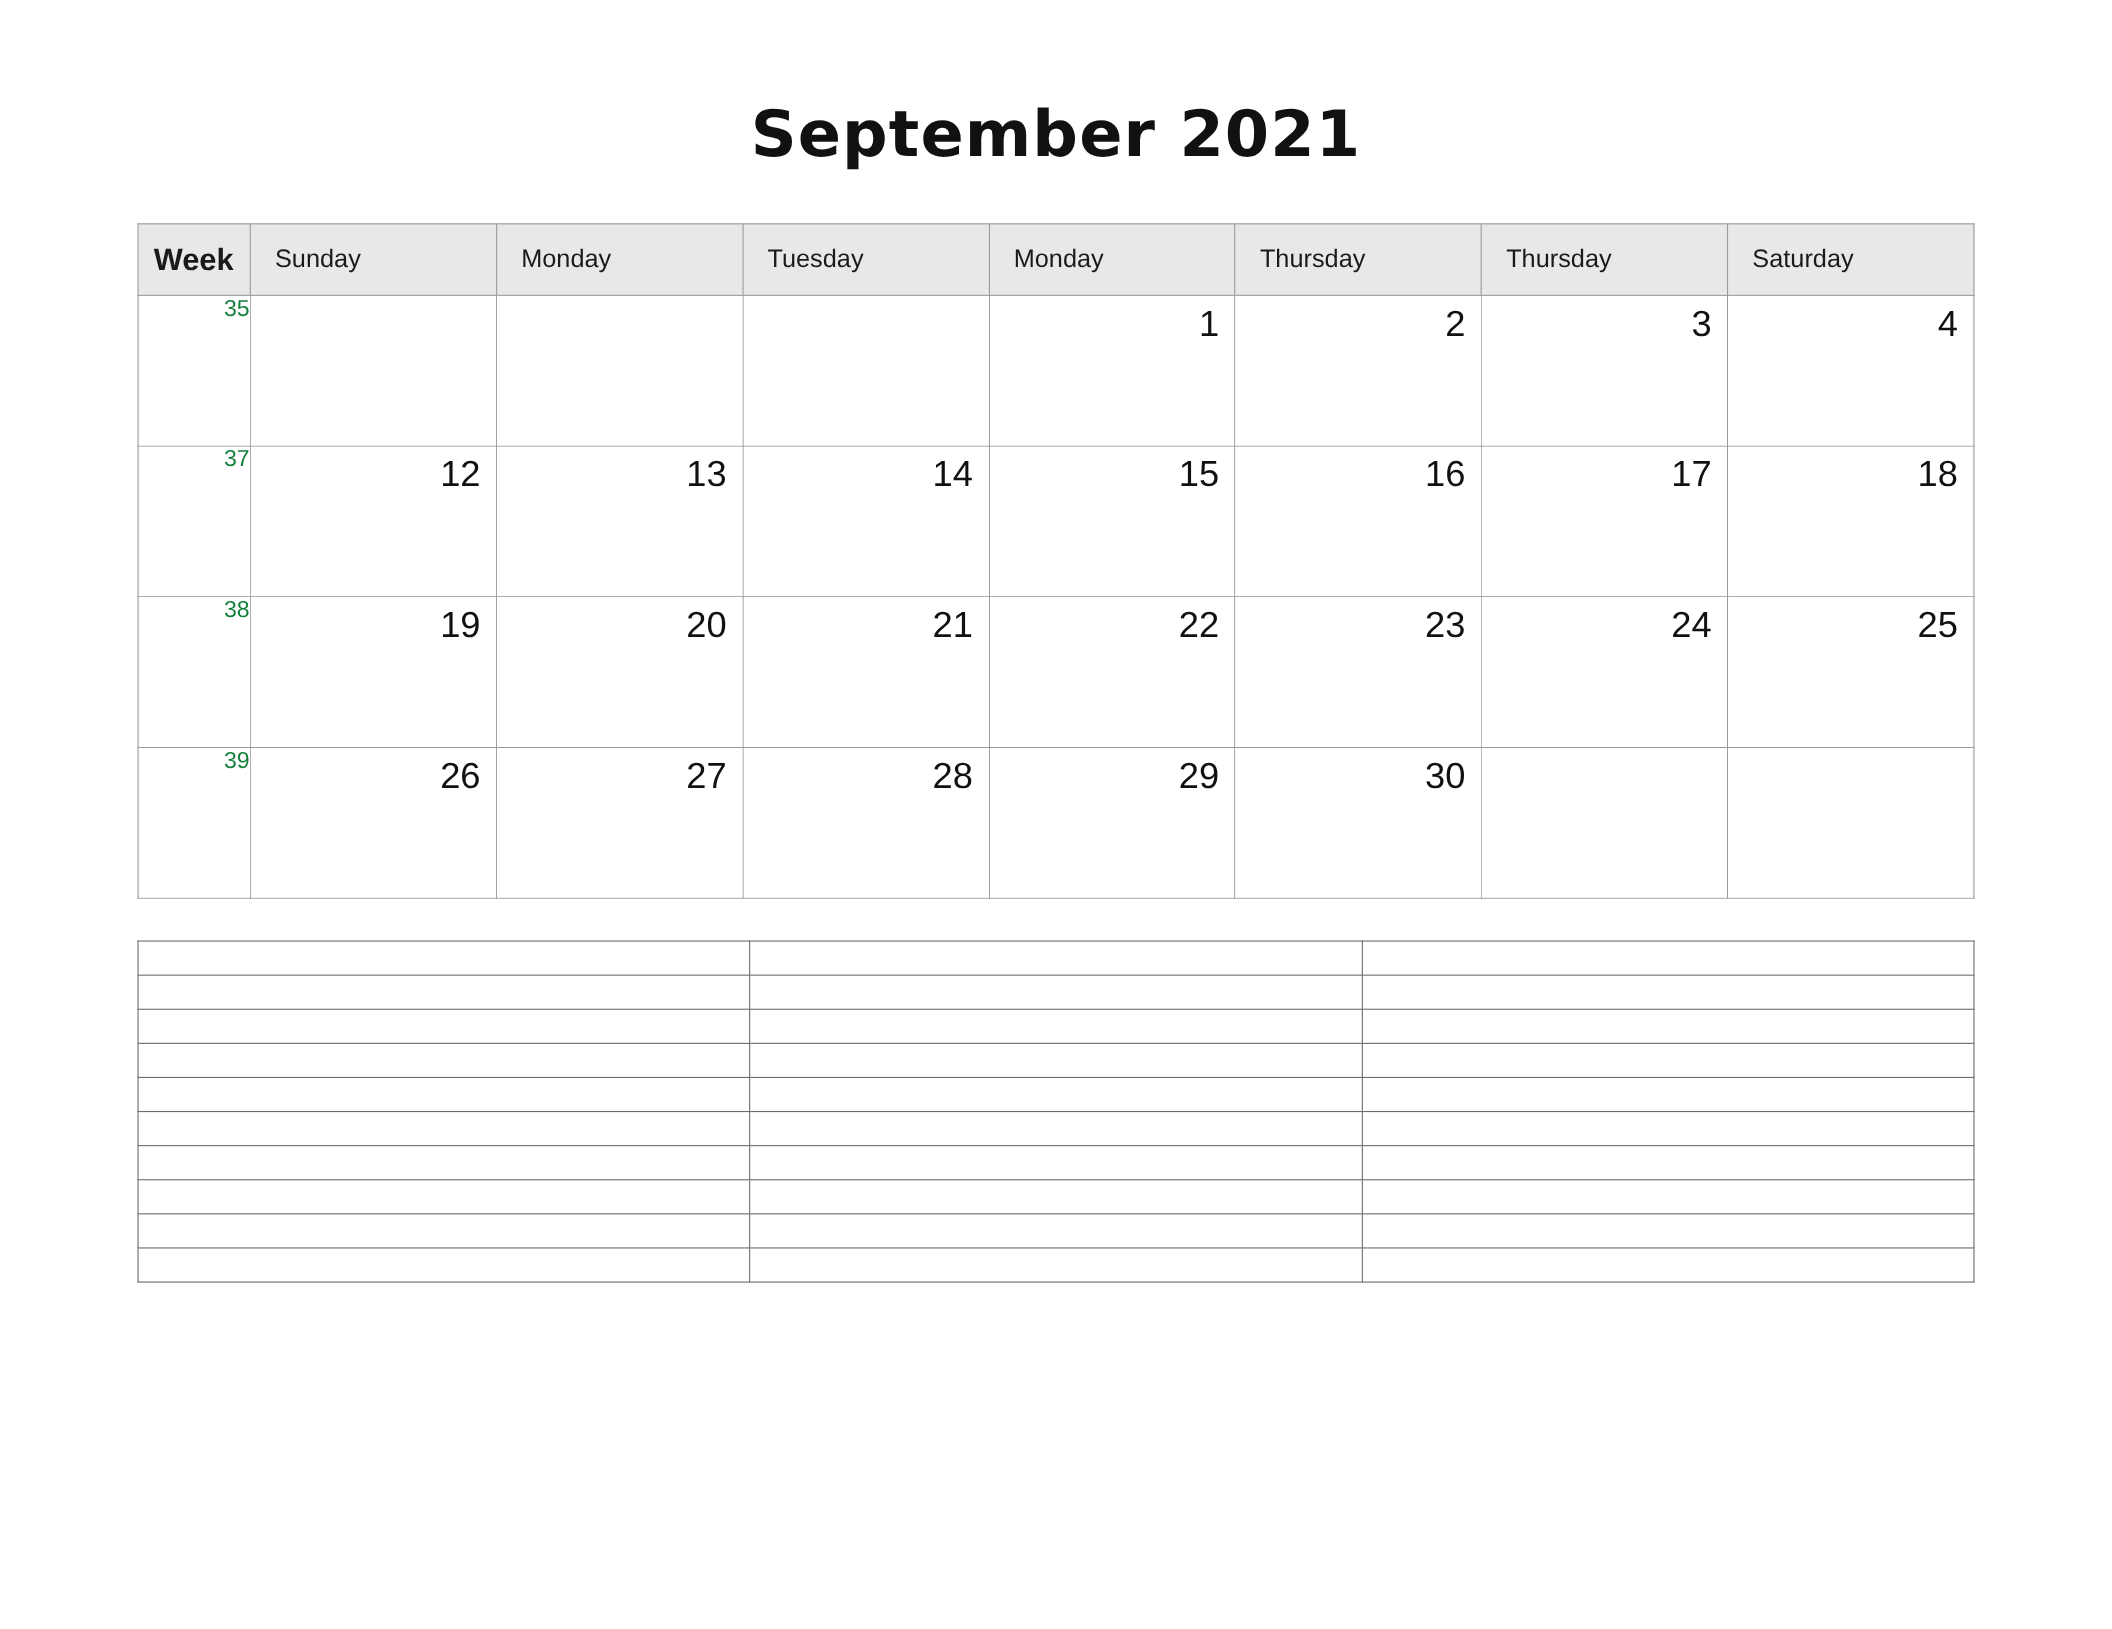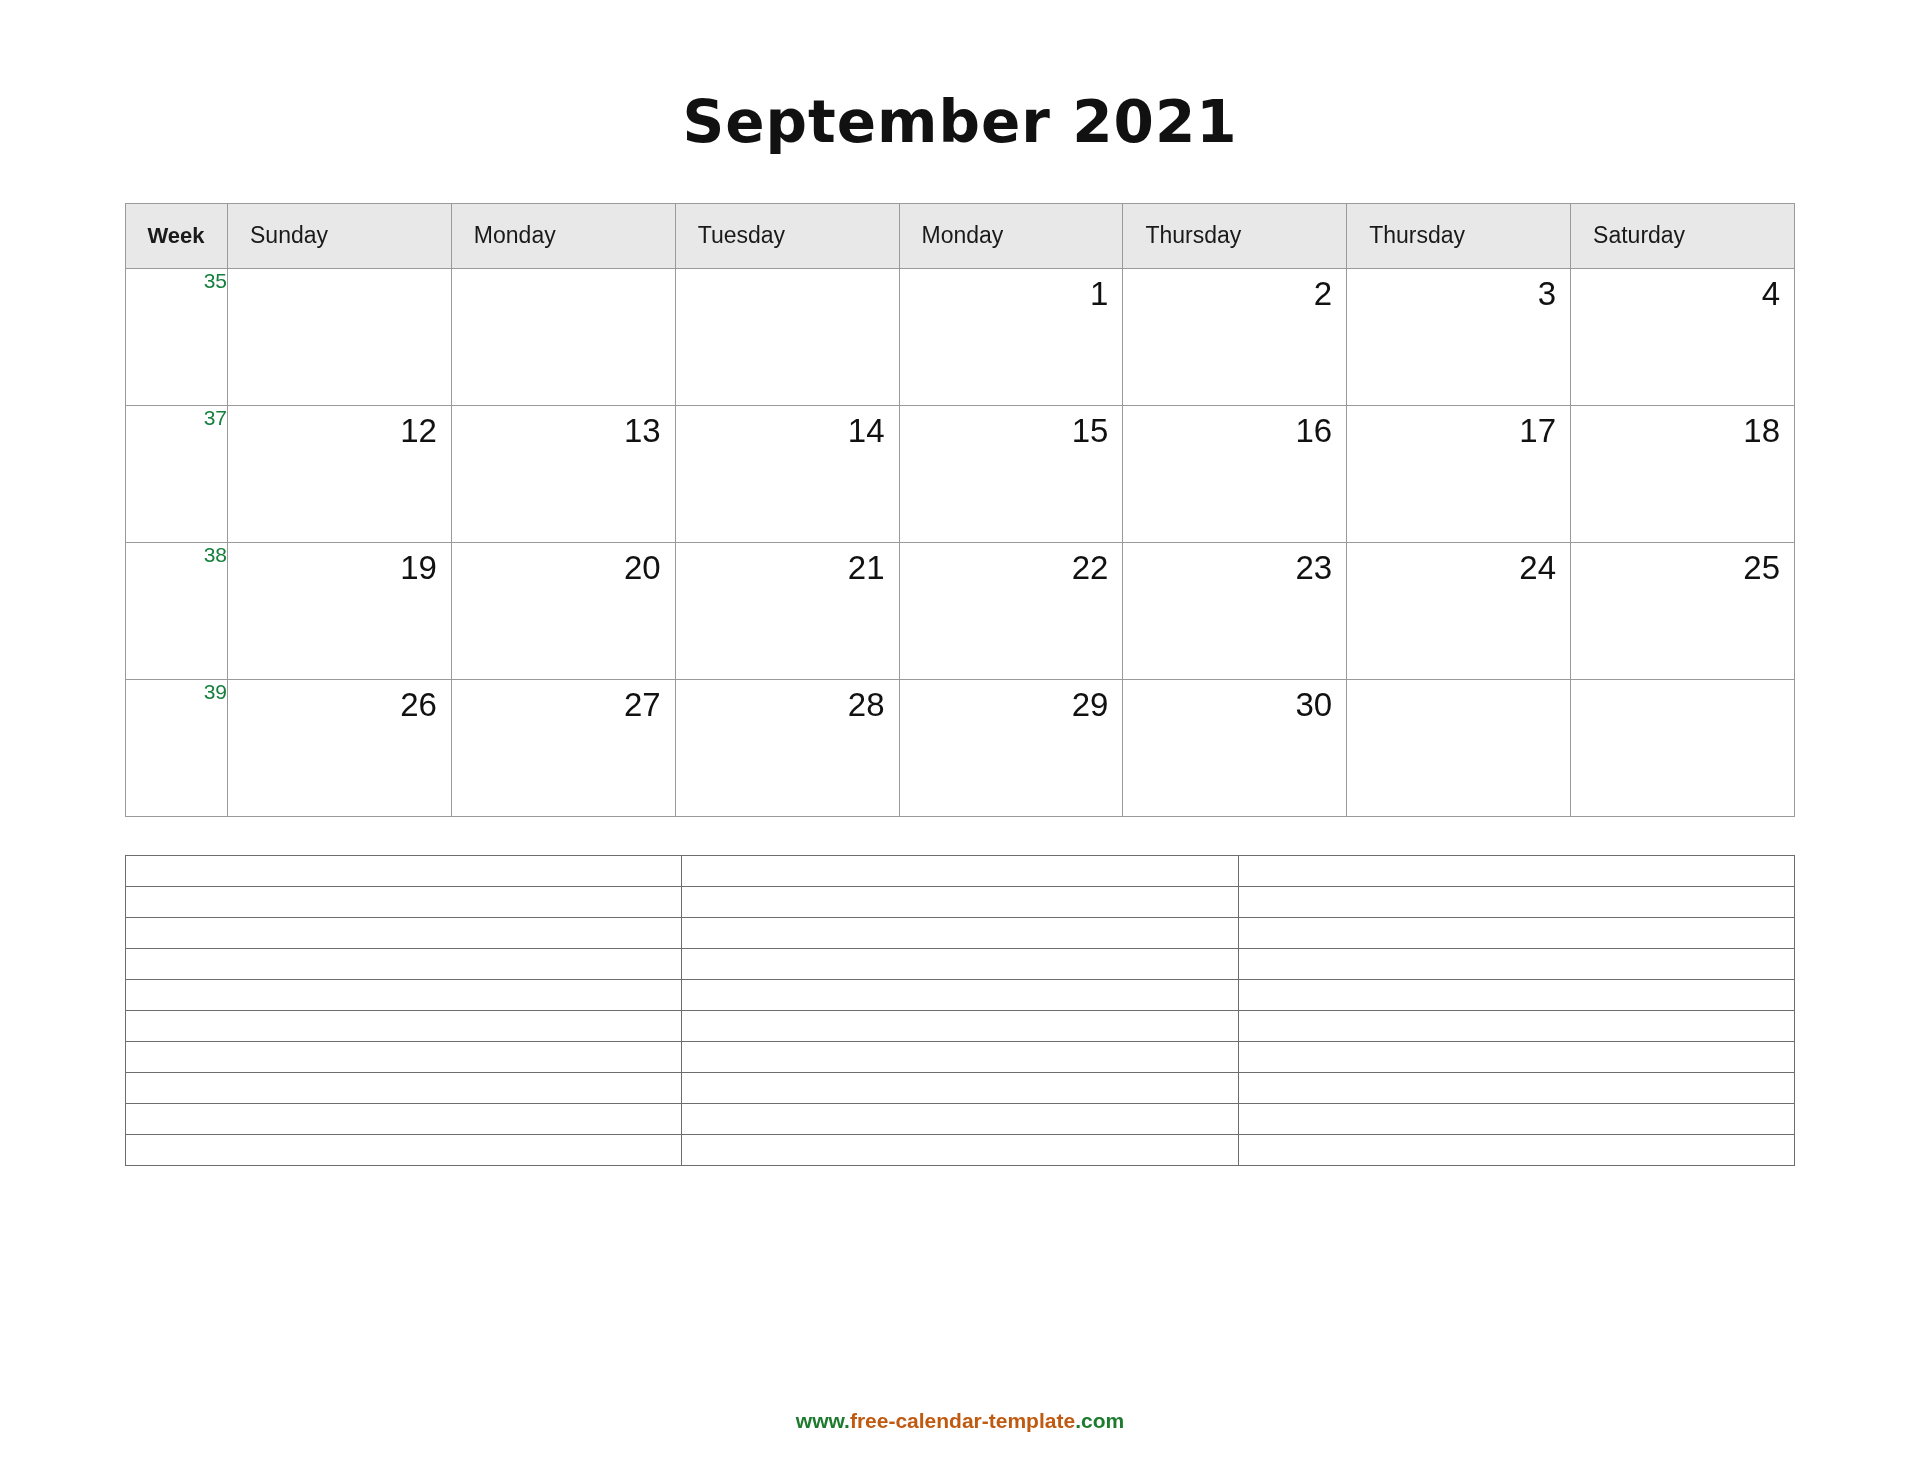--- a/index.html
+++ b/index.html
@@ -52,21 +52,21 @@
     color: #1a1a1a;
     height: 62px;
     text-align: left;
     padding-left: 22px;
     vertical-align: middle;
   }
   table.cal th.week-head {
     text-align: center;
     padding-left: 0;
     font-weight: bold;
-    font-size: 22px;
+    font-size: 28px;
     width: 100px;
   }
   table.cal td {
     border: 1px solid #9a9a9a;
     vertical-align: top;
     height: 136px;
     padding: 0;
     position: relative;
     background: #ffffff;
   }
@@ -305,17 +305,14 @@
           </tr>
           <tr>
             <td></td>
             <td></td>
             <td></td>
           </tr>
         </tbody>
     </table>
   </div>
 
-  <div class="footer">
-    <span class="www">www.</span><span class="mid">free-calendar-template</span><span class="com">.com</span>
-  </div>
 
 </div>
 
 </body></html>

